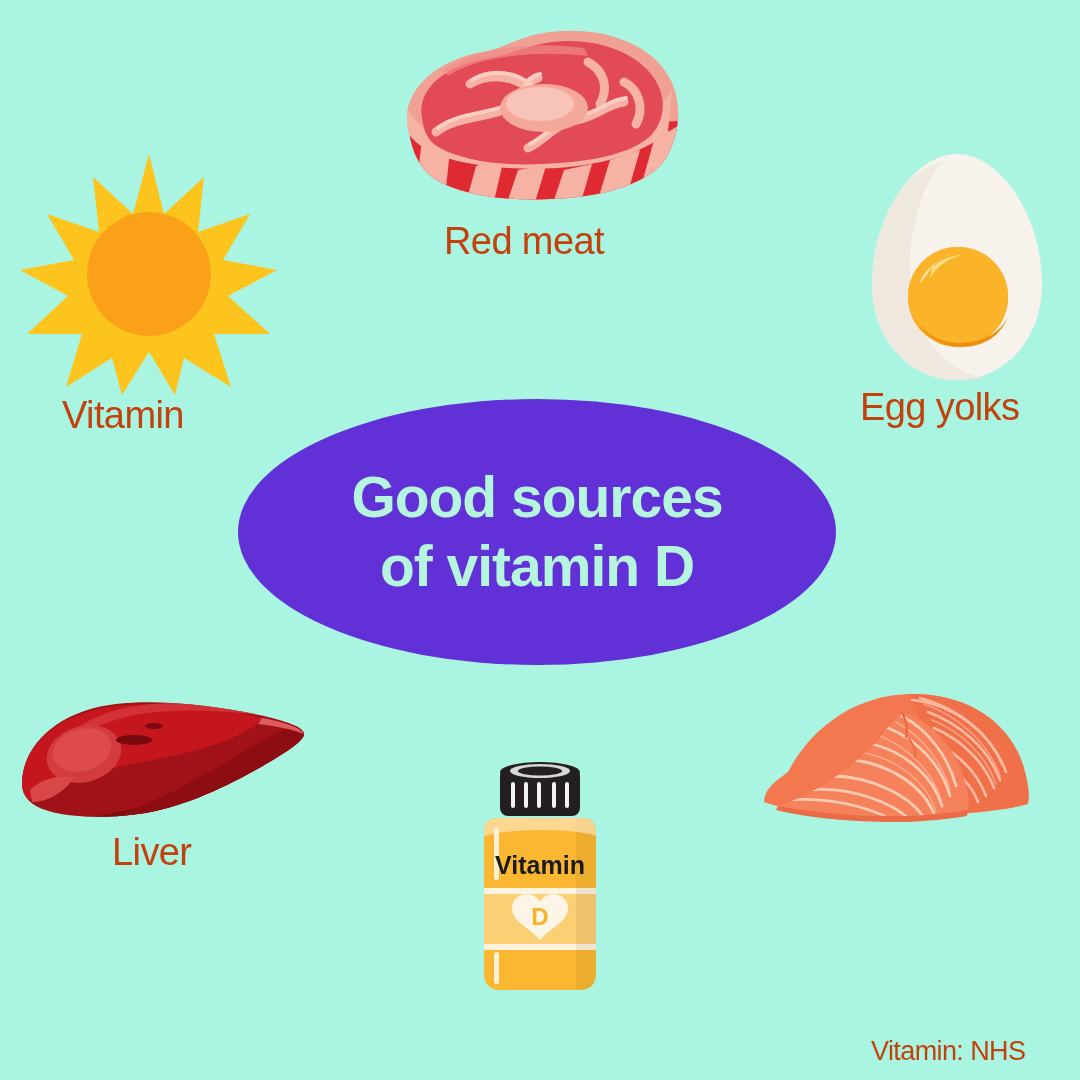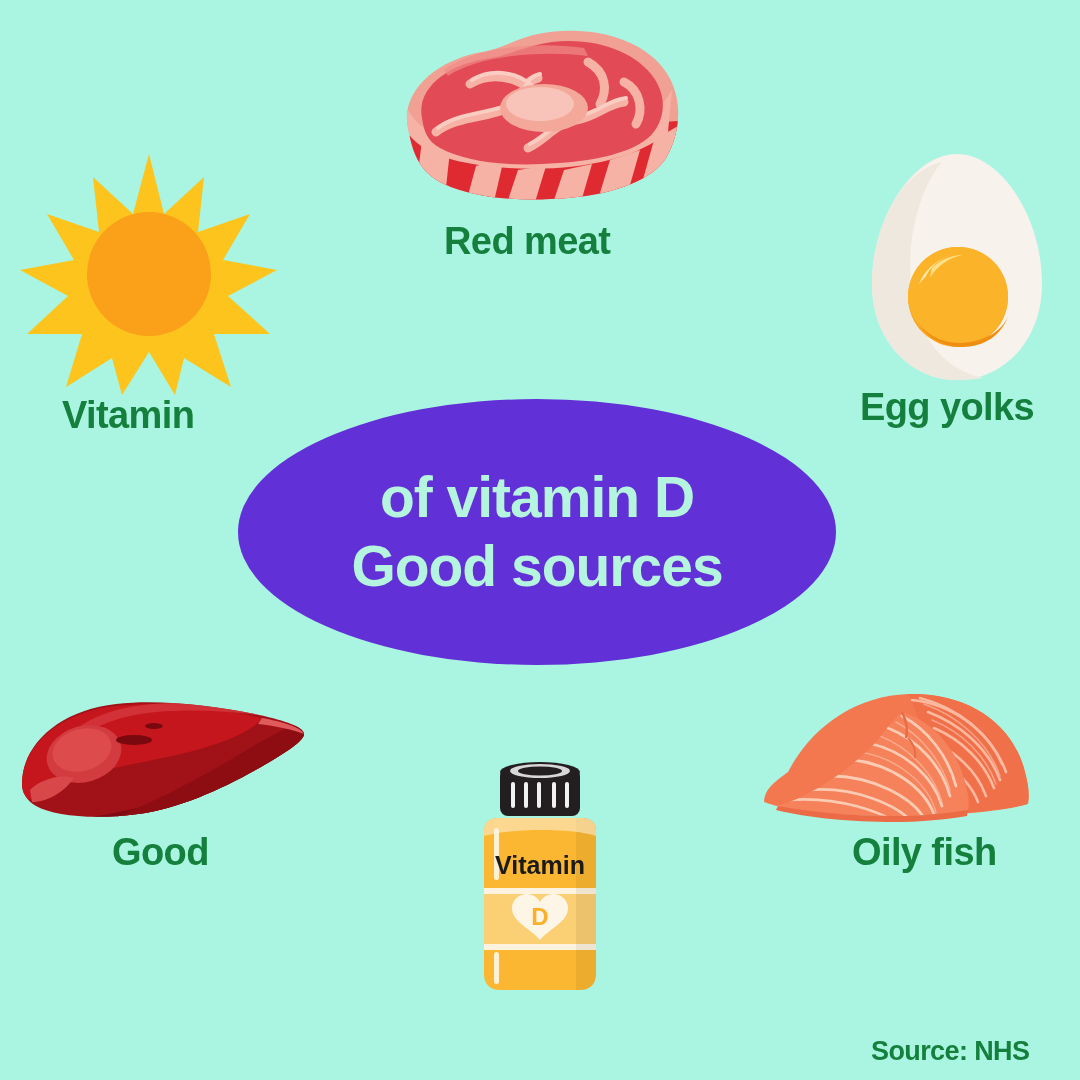--- a/index.html
+++ b/index.html
@@ -21,23 +21,23 @@
     background: #a9f5e1;
   }
   .art {
     position: absolute;
     display: block;
   }
 
   
   .label {
     position: absolute;
-    color: #15803d;
+    color: #c2410c;
     font-family: "Liberation Sans", sans-serif;
-    font-weight: bold;
+    font-weight: normal;
     font-size: 38px;
     letter-spacing: -0.6px;
     white-space: nowrap;
     line-height: 1;
   }
 
   
   #label-sunlight   { left: 62px;  top: 396px; }
   #label-redmeat    { left: 444px; top: 222px; }
   #label-eggyolks   { left: 860px; top: 388px; }
@@ -212,21 +212,21 @@
       <ellipse cx="72" cy="62" rx="38" ry="28" fill="#d23b3f" transform="rotate(-16 72 62)"></ellipse>
       <ellipse cx="70" cy="58" rx="30" ry="21" fill="#de4b4d" transform="rotate(-16 70 58)"></ellipse>
       <path d="M18 98 C30 86 50 82 62 86 C52 100 36 110 20 110 Z" fill="#d8484b"></path>
 
       <ellipse cx="122" cy="48" rx="18" ry="5" fill="#79090e"></ellipse>
       <ellipse cx="142" cy="34" rx="9" ry="3" fill="#79090e"></ellipse>
 
       <path d="M250 26 C272 30 290 36 292 42 C282 38 264 34 246 32 Z" fill="#e05c5c"></path>
     </g>
   </svg>
-  <div class="label" id="label-liver">Good</div>
+  <div class="label" id="label-liver">Liver</div>
 
   <svg id="art-bottle" class="art" width="152" height="232" viewBox="0 0 152 232">
     <defs>
       <clipPath id="clip-bottle">
         <path d="M20 68 C20 60 26 56 34 56 L118 56 C126 56 132 60 132 68
                  L132 212 C132 222 126 228 116 228 L36 228
                  C26 228 20 222 20 212 Z"></path>
       </clipPath>
     </defs>
 
@@ -326,25 +326,24 @@
 
       <path d="M12 116 C12 106 22 98 36 88 C34 100 30 112 28 120 Z" fill="#f9a084"></path>
     </g>
 
     <path d="M150 26 C154 34 156 44 154 52" stroke="#e96a44" stroke-width="2.4" fill="none"></path>
     <path d="M156 52 C162 58 164 66 163 72" stroke="#e96a44" stroke-width="2" fill="none"></path>
 
     <path d="M26 120 C64 127 104 130 144 130 C166 130 192 128 216 124
              L215 130 C190 134 164 136 142 136 C100 136 56 132 24 124 Z" fill="#ea6b45"></path>
   </svg>
-  <div class="label" id="label-oilyfish">Oily fish</div>
 
   <div id="center-badge">
     <div id="center-ellipse"></div>
     <div id="center-title">
+      <span>Good sources</span>
       <span>of vitamin D</span>
-      <span>Good sources</span>
     </div>
   </div>
 
-  <div class="label" id="label-source">Source: NHS</div>
+  <div class="label" id="label-source">Vitamin: NHS</div>
 
 </div>
 
 </body></html>

